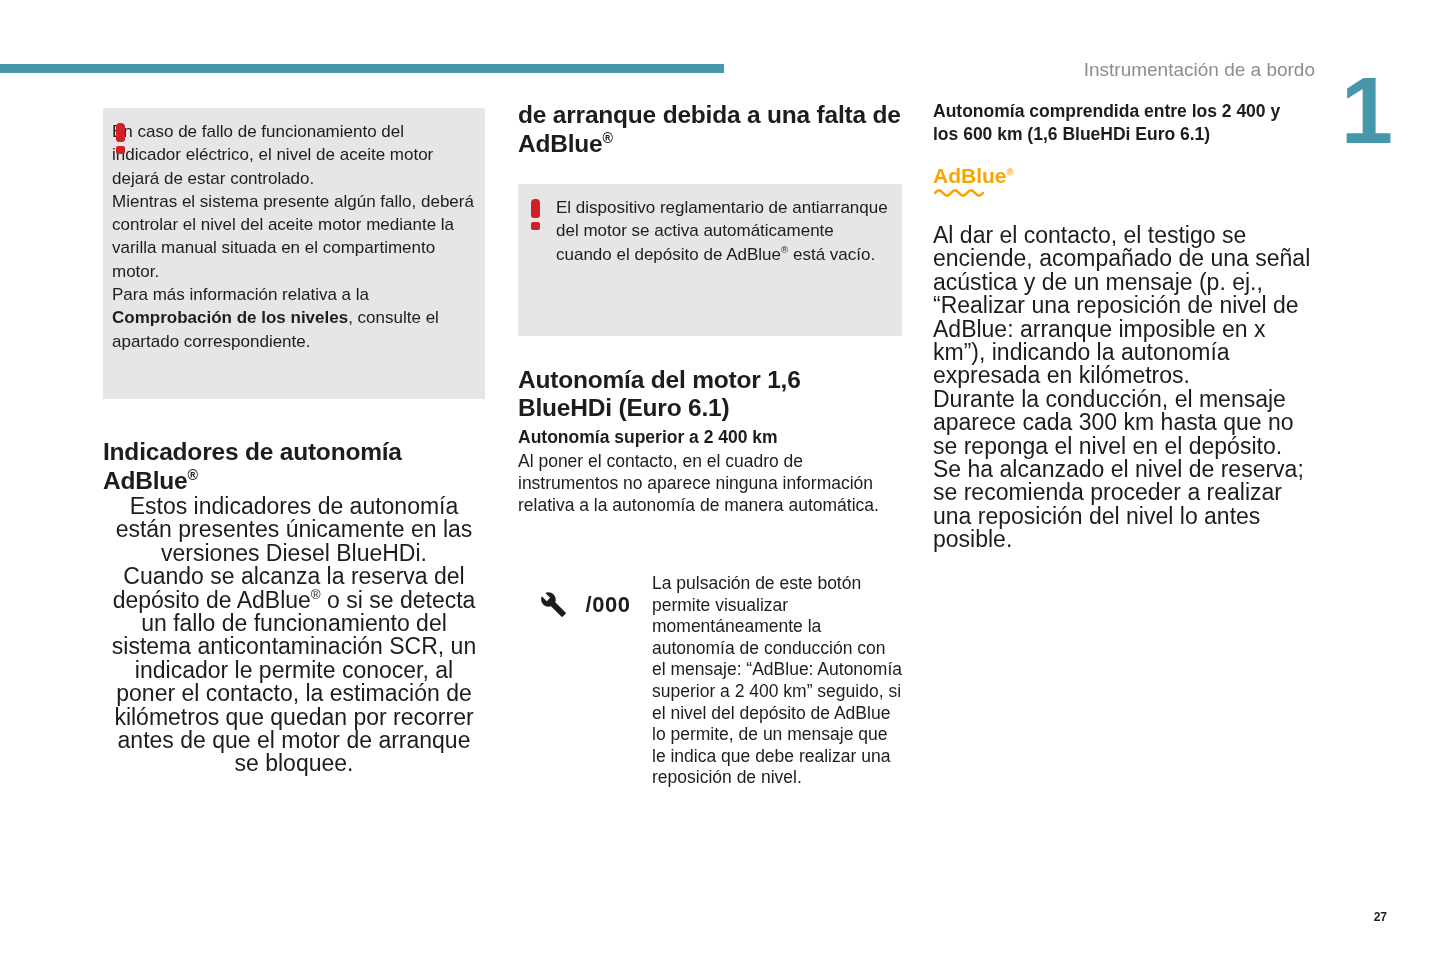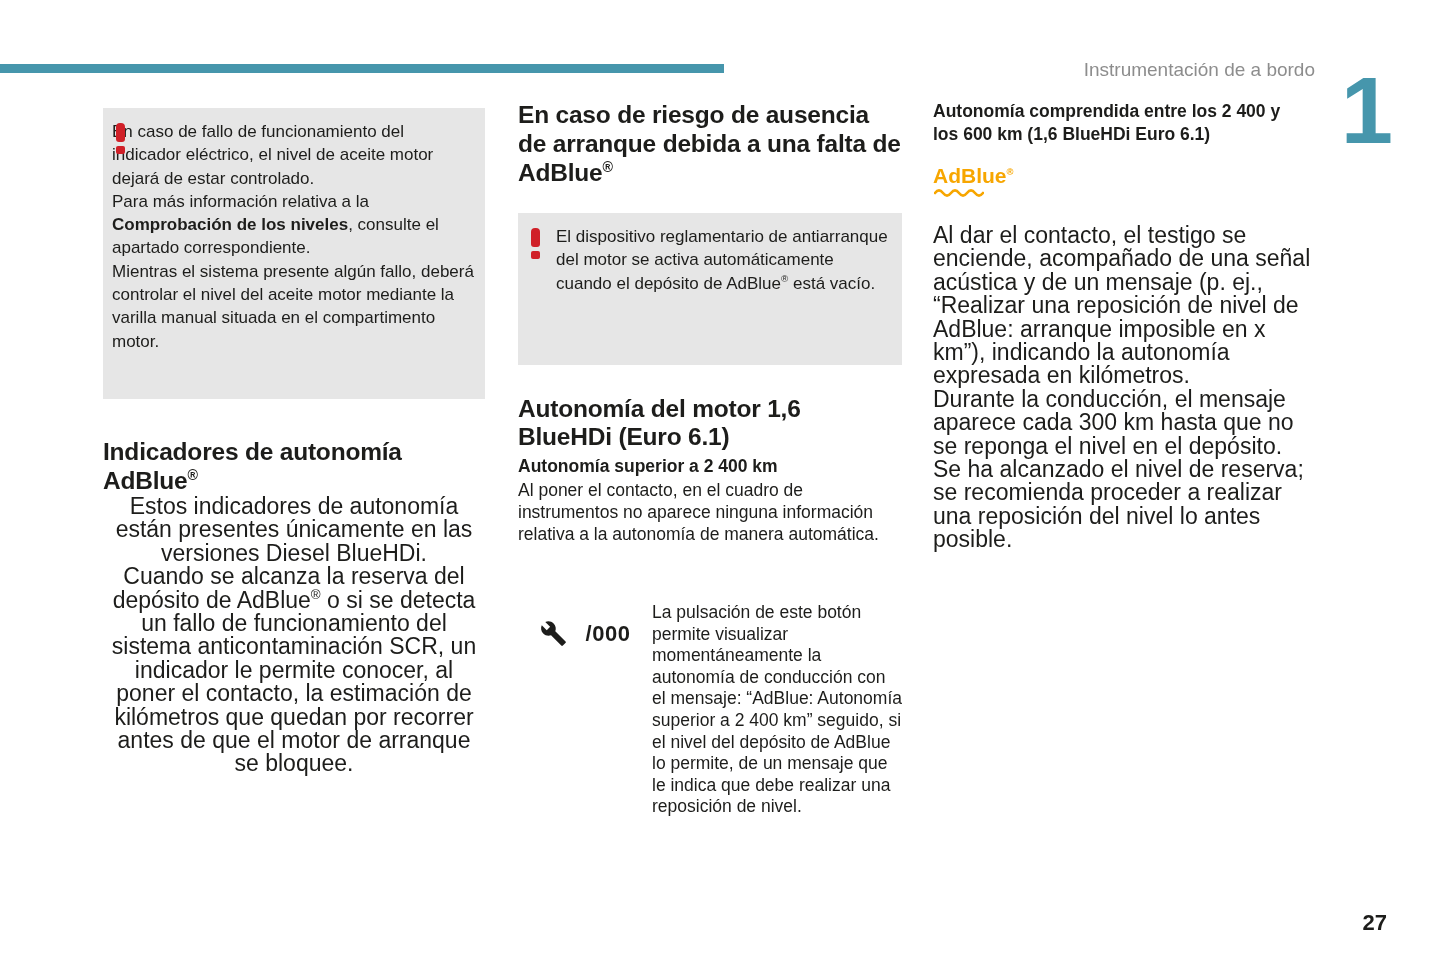--- a/index.html
+++ b/index.html
@@ -67,58 +67,57 @@
   .btn-icon svg{width:27px;height:27px;display:block;}
   .slash000{font-size:22px;font-weight:bold;letter-spacing:0.5px;margin-left:19px;}
   .icon-text{width:250px;font-size:17.5px;line-height:21.6px;}
 
   .col3 .adblue-logo{margin-top:20px;line-height:1;}
   .adblue-word{font-size:21px;font-weight:bold;color:var(--adblue-orange);display:inline-block;}
   .adblue-word sup{font-size:45%;}
   .adblue-wave{display:block;margin-top:1px;margin-left:1px;}
   .col3 .body{margin-top:27px;}
 
-  .page-num{position:absolute;top:910px;right:58px;font-size:22px;font-weight:bold;}
+  .page-num{position:absolute;top:910px;right:58px;font-size:12px;font-weight:bold;}
 </style>
 </head>
 <body>
 
 <div class="page">
 
   <div class="top-rule"></div>
   <div class="header-title">Instrumentación de a bordo</div>
   <div class="chapter-num">1</div>
 
   <section class="col col1">
     <div class="warning-box tall">
       <span class="excl">
           <span class="bar"></span>
           <span class="dot"></span>
         </span>
       <div class="warn-text">
         <p>En caso de fallo de funcionamiento del indicador eléctrico, el nivel de aceite motor dejará de estar controlado.</p>
+        <p>Mientras el sistema presente algún fallo, deberá controlar el nivel del aceite motor mediante la varilla manual situada en el compartimento motor.</p>
         <p><span>Para más información relativa a la </span><strong>Comprobación de los niveles</strong><span>, consulte el apartado correspondiente.</span></p>
-        <p>Mientras el sistema presente algún fallo, deberá controlar el nivel del aceite motor mediante la varilla manual situada en el compartimento motor.</p>
       </div>
     </div>
 
     <h2 class="h-main">
       <span class="line">Indicadores de autonomía</span>
       <span class="line"><span>AdBlue</span><sup>®</sup></span>
     </h2>
 
     <div class="body">
       <p>Estos indicadores de autonomía están presentes únicamente en las versiones Diesel BlueHDi.</p>
       <p><span>Cuando se alcanza la reserva del depósito de AdBlue</span><sup>®</sup><span> o si se detecta un fallo de funcionamiento del sistema anticontaminación SCR, un indicador le permite conocer, al poner el contacto, la estimación de kilómetros que quedan por recorrer antes de que el motor de arranque se bloquee.</span></p>
     </div>
   </section>
 
   <section class="col col2">
     <h2 class="h-main">
-      <span class="line">En caso de riesgo de ausencia</span>
       <span class="line">de arranque debida a una falta de</span>
       <span class="line"><span>AdBlue</span><sup>®</sup></span>
     </h2>
 
     <div class="warning-box short">
       <span class="excl">
           <span class="bar"></span>
           <span class="dot"></span>
         </span>
       <div class="warn-text">

